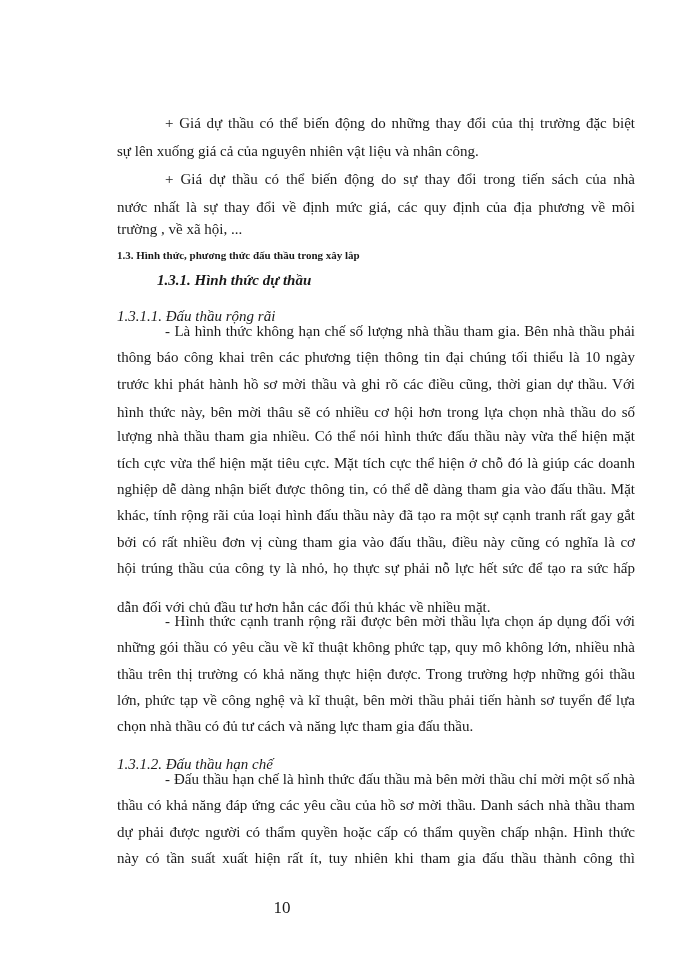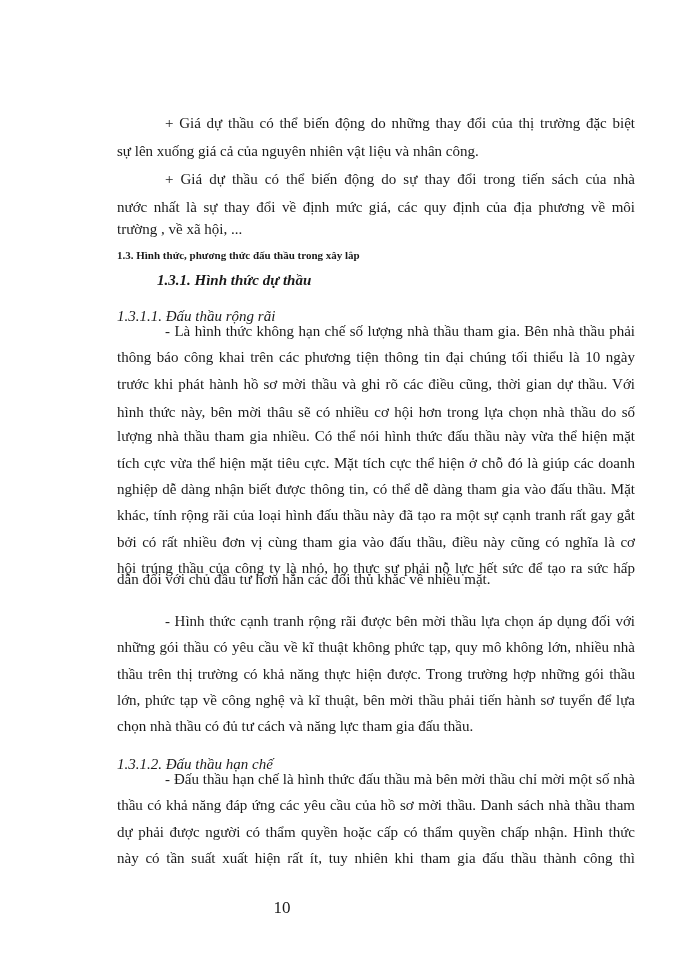--- a/index.html
+++ b/index.html
@@ -38,21 +38,21 @@
   <div class="line just indent" style="top:208px">- Là hình thức không hạn chế số lượng nhà thầu tham gia. Bên nhà thầu phải</div>
   <div class="line just" style="top:234px">thông báo công khai trên các phương tiện thông tin đại chúng tối thiểu là 10 ngày</div>
   <div class="line just" style="top:261px">trước khi phát hành hồ sơ mời thầu và ghi rõ các điều cũng, thời gian dự thầu. Với</div>
   <div class="line just" style="top:289px">hình thức này, bên mời thâu sẽ có nhiều cơ hội hơn trong lựa chọn nhà thầu do số</div>
   <div class="line just" style="top:313px">lượng nhà thầu tham gia nhiều. Có thể nói hình thức đấu thầu này vừa thể hiện mặt</div>
   <div class="line just" style="top:340px">tích cực vừa thể hiện mặt tiêu cực. Mặt tích cực thể hiện ở chỗ đó là giúp các doanh</div>
   <div class="line just" style="top:366px">nghiệp dễ dàng nhận biết được thông tin, có thể dễ dàng tham gia vào đấu thầu. Mặt</div>
   <div class="line just" style="top:392px">khác, tính rộng rãi của loại hình đấu thầu này đã tạo ra một sự cạnh tranh rất gay gắt</div>
   <div class="line just" style="top:419px">bởi có rất nhiều đơn vị cùng tham gia vào đấu thầu, điều này cũng có nghĩa là cơ</div>
   <div class="line just" style="top:445px">hội trúng thầu của công ty là nhỏ, họ thực sự phải nỗ lực hết sức để tạo ra sức hấp</div>
-  <div class="line" style="top:456px">dẫn đối với chủ đầu tư hơn hẳn các đối thủ khác về nhiều mặt.</div>
+  <div class="line" style="top:484px">dẫn đối với chủ đầu tư hơn hẳn các đối thủ khác về nhiều mặt.</div>
 
   <div class="line just indent" style="top:498px">- Hình thức cạnh tranh rộng rãi được bên mời thầu lựa chọn áp dụng đối với</div>
   <div class="line just" style="top:524px">những gói thầu có yêu cầu về kĩ thuật không phức tạp, quy mô không lớn, nhiều nhà</div>
   <div class="line just" style="top:551px">thầu trên thị trường có khả năng thực hiện được. Trong trường hợp những gói thầu</div>
   <div class="line just" style="top:577px">lớn, phức tạp về công nghệ và kĩ thuật, bên mời thầu phải tiến hành sơ tuyển để lựa</div>
   <div class="line" style="top:603px">chọn nhà thầu có đủ tư cách và năng lực tham gia đấu thầu.</div>
 
   <div class="line h4" style="top:629px">1.3.1.2. Đấu thầu hạn chế</div>
 
   <div class="line just indent" style="top:656px">- Đấu thầu hạn chế là hình thức đấu thầu mà bên mời thầu chỉ mời một số nhà</div>

